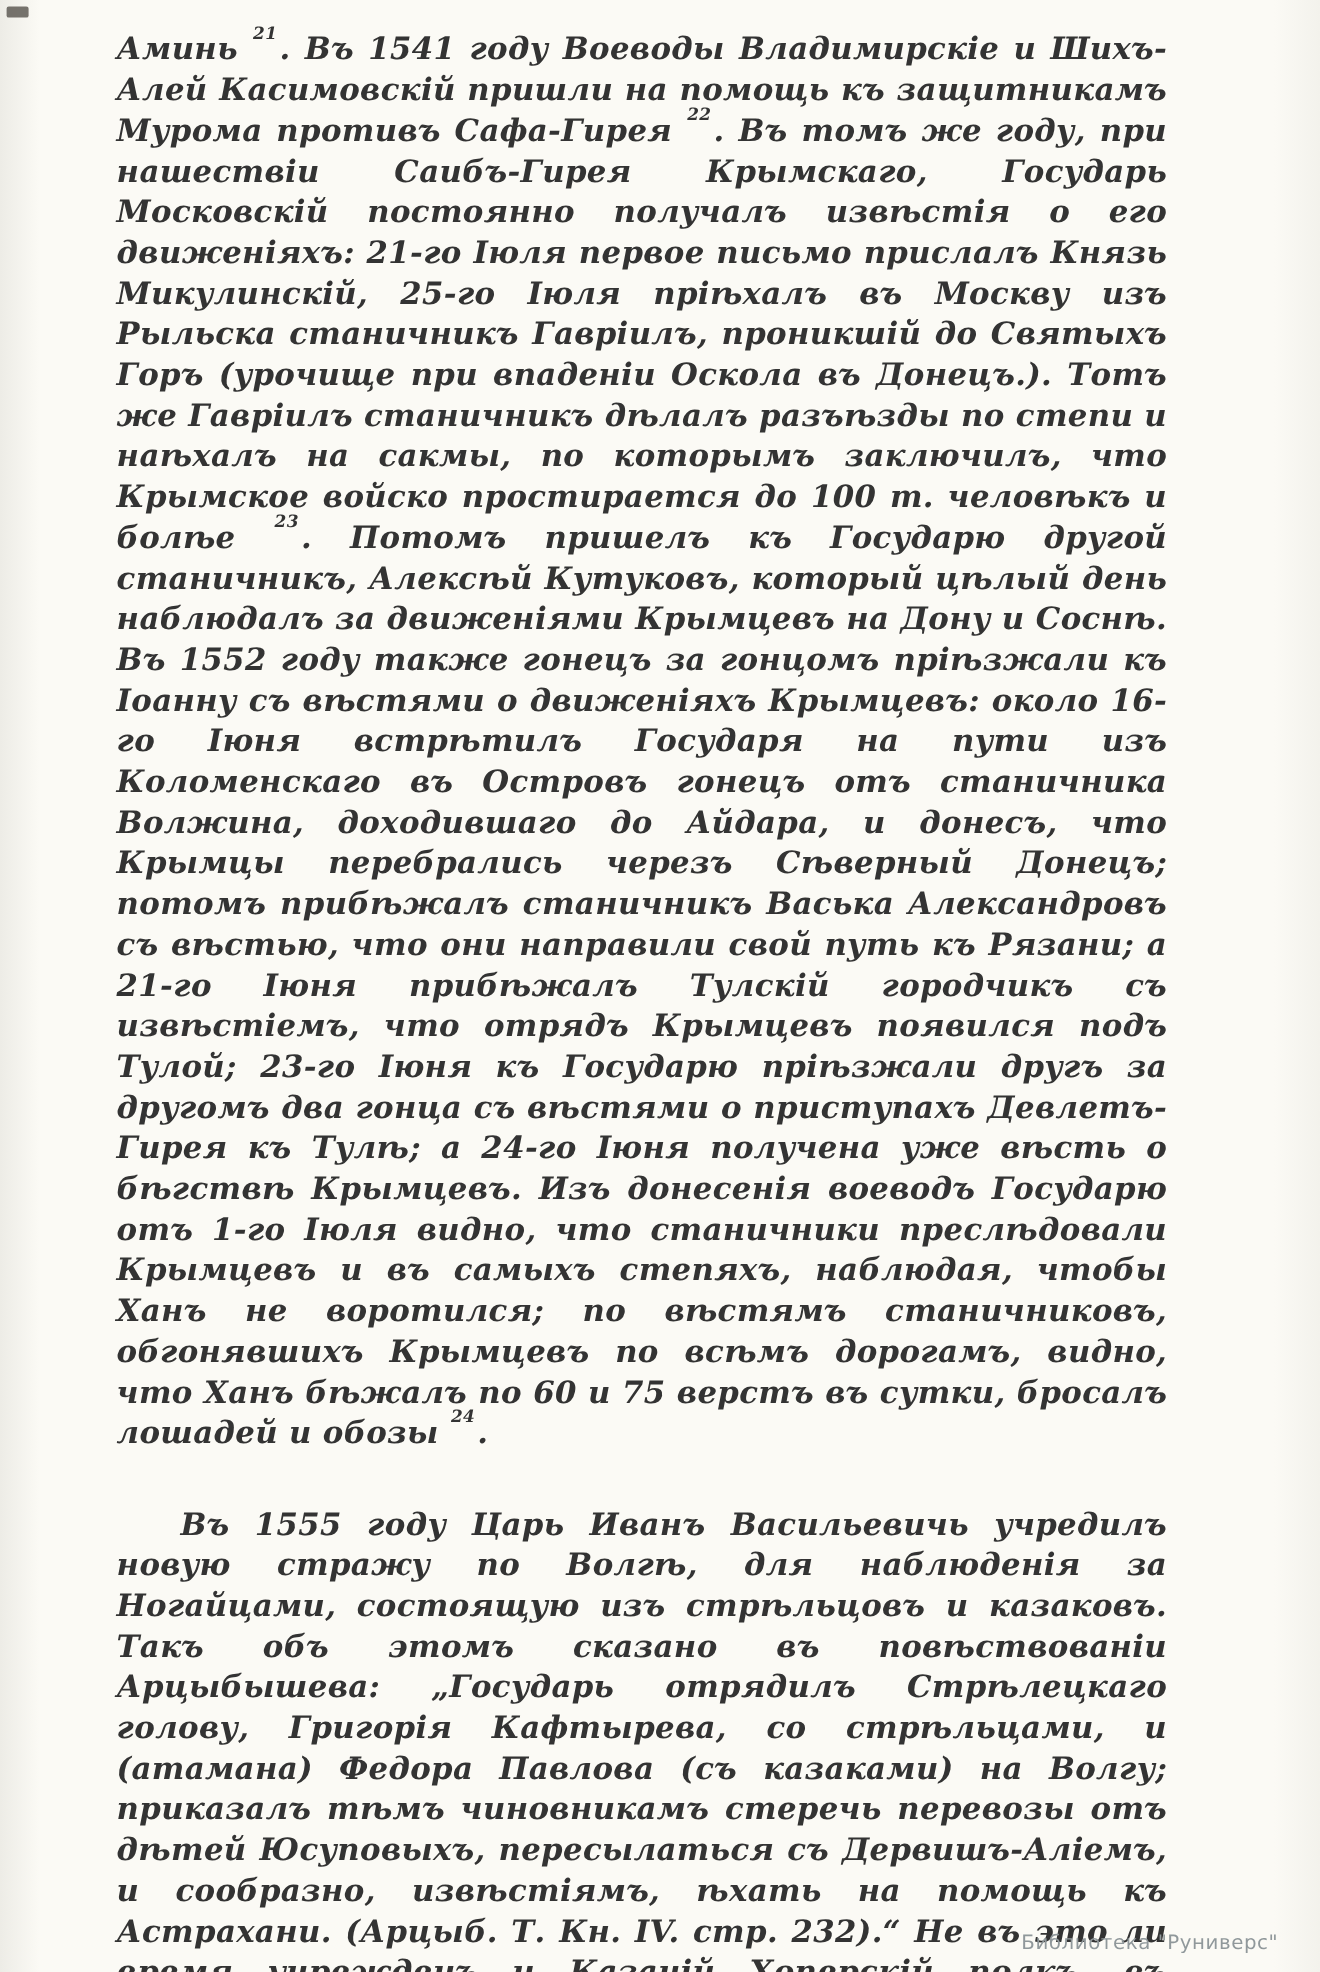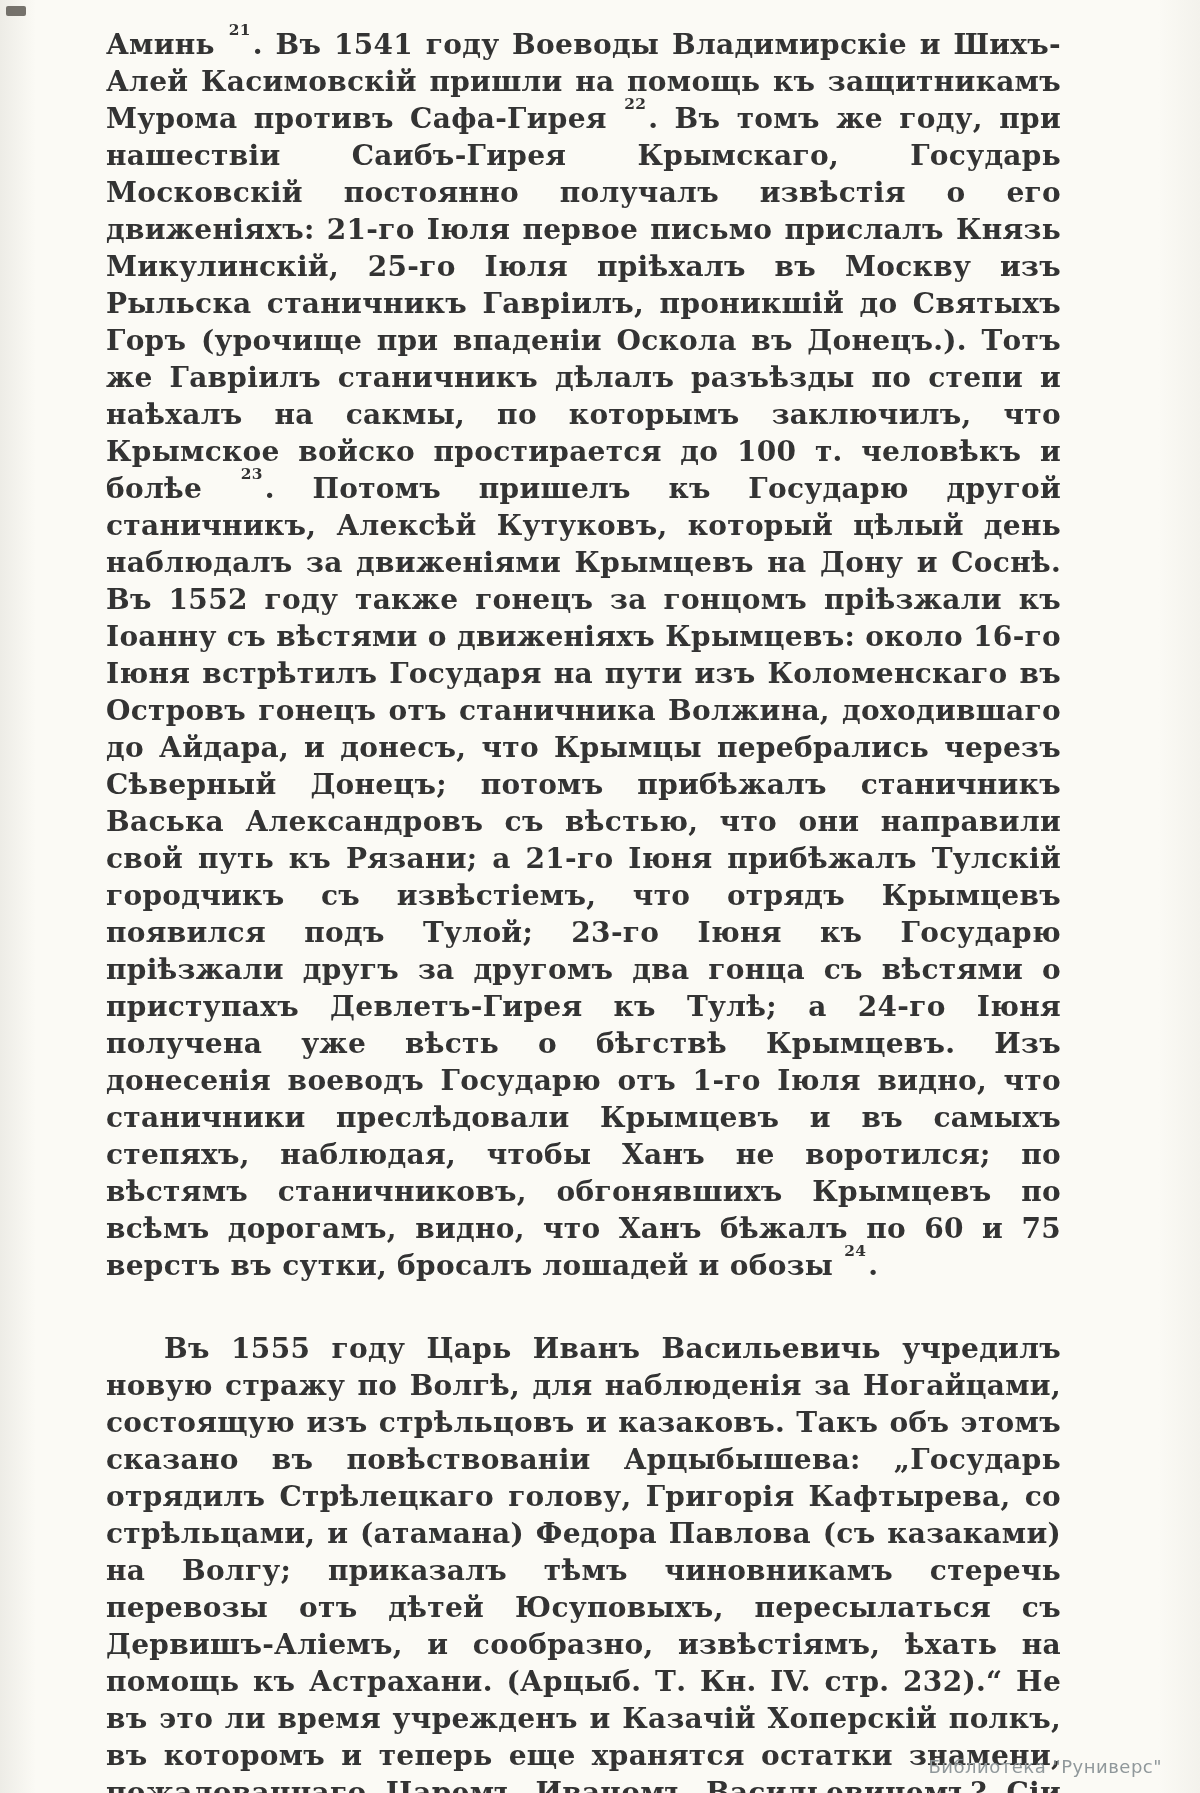--- a/index.html
+++ b/index.html
@@ -29,21 +29,21 @@
     font-size:30px;font-weight:bold;color:#333;
   }
   .text-block{
     margin:26px 139px 0 106px;
     font-size:28px;line-height:37px;
     font-weight:bold;
     text-align:justify;
     letter-spacing:0.3px;
     color:#333;
   }
-  .para{margin:0;}
+  .para{margin:0;font-style:italic;}
   .para + .para{margin-top:46px;}
   .para.indent{text-indent:58px;}
   .fnref{
     font-size:0.55em;
     line-height:0;
     position:relative;top:-0.55em;
     padding:0 2px 0 1px;
   }
   .watermark{
     position:absolute;right:38px;bottom:16px;

